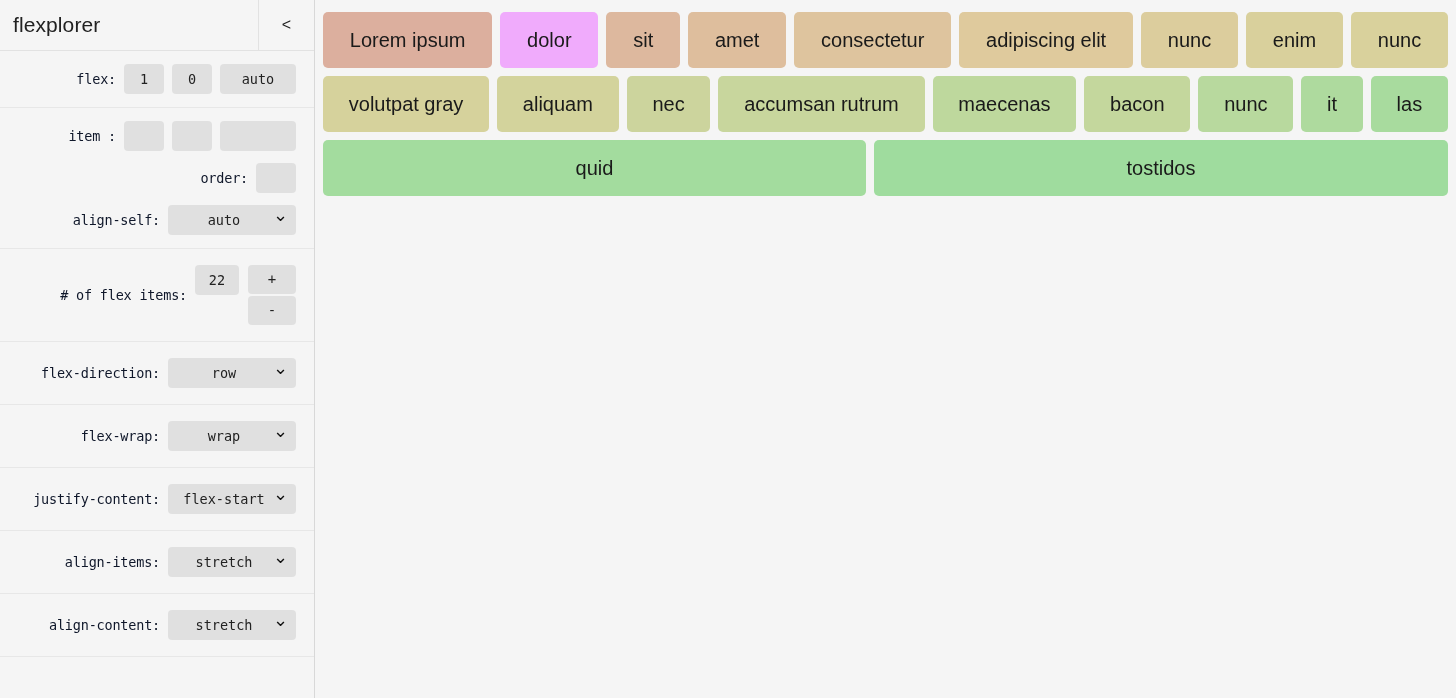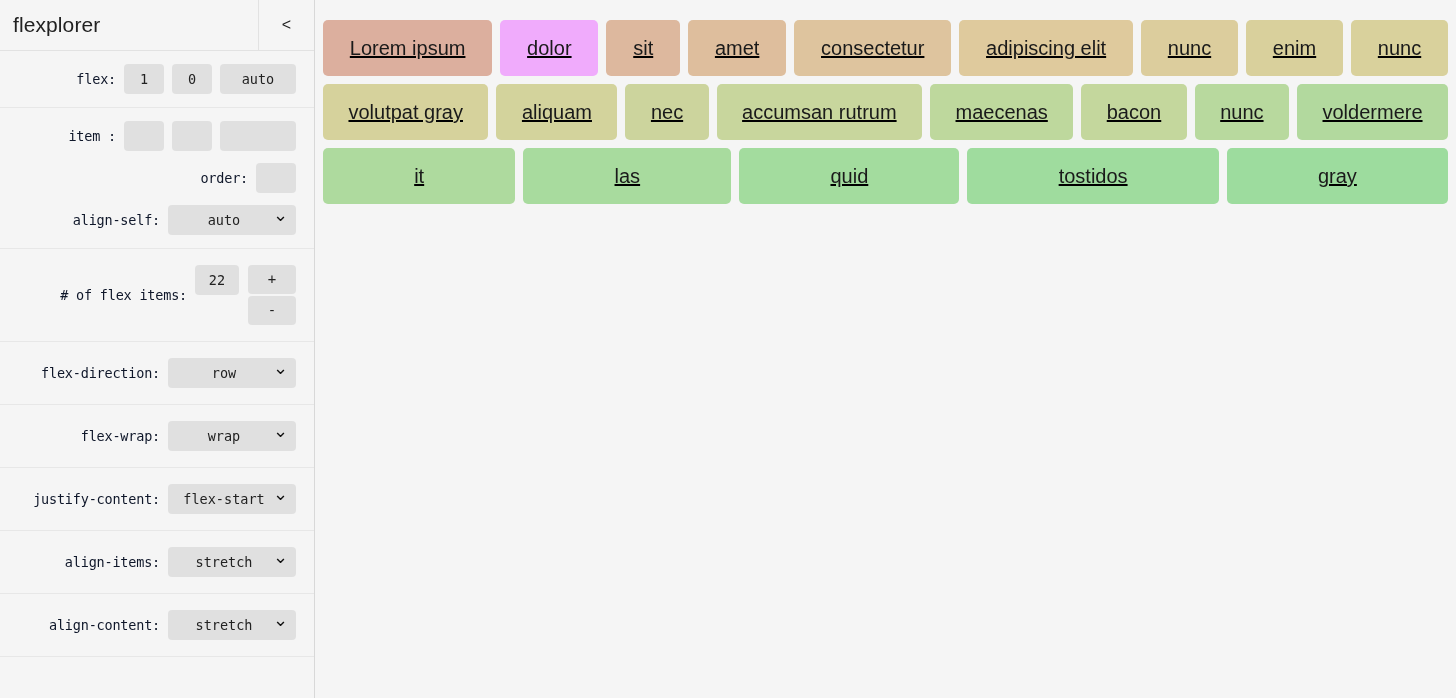--- a/index.html
+++ b/index.html
@@ -147,29 +147,28 @@
     display: flex;
     align-items: flex-start;
     gap: 9px;
   }
 
   
   #canvas {
     flex: 1;
     height: 698px;
     background: #f5f5f5;
-    padding: 16px 4px;
+    padding: 8px 4px;
     display: flex;
     flex-direction: row;
     flex-wrap: wrap;
     justify-content: flex-start;
     align-items: flex-end;
     align-content: flex-start;
     overflow: hidden;
-    text-decoration: underline;
   }
   .flex-item {
     flex: 1 0 auto;
     margin: 4px;
     border-radius: 5px;
     display: flex;
     align-items: center;
     justify-content: center;
     font-family: "Liberation Sans", sans-serif;
     font-size: 20px;
@@ -314,33 +313,27 @@
       </div>
       <div class="flex-item" style="background: rgb(190, 216, 157);">
         <span>maecenas</span>
       </div>
       <div class="flex-item" style="background: rgb(196, 215, 157);">
         <span>bacon</span>
       </div>
       <div class="flex-item" style="background: rgb(184, 217, 158);">
         <span>nunc</span>
       </div>
-      <div class="flex-item" style="background: rgb(178, 217, 158);">
-        <span>voldermere</span>
-      </div>
       <div class="flex-item" style="background: rgb(174, 218, 158);">
         <span>it</span>
       </div>
       <div class="flex-item" style="background: rgb(168, 219, 158);">
         <span>las</span>
       </div>
       <div class="flex-item" style="background: rgb(163, 220, 158);">
         <span>quid</span>
       </div>
       <div class="flex-item" style="background: rgb(159, 220, 158);">
         <span>tostidos</span>
       </div>
-      <div class="flex-item" style="background: rgb(157, 220, 158);">
-        <span>gray</span>
-      </div>
     </div>
 
 </div>
 
 </body></html>

